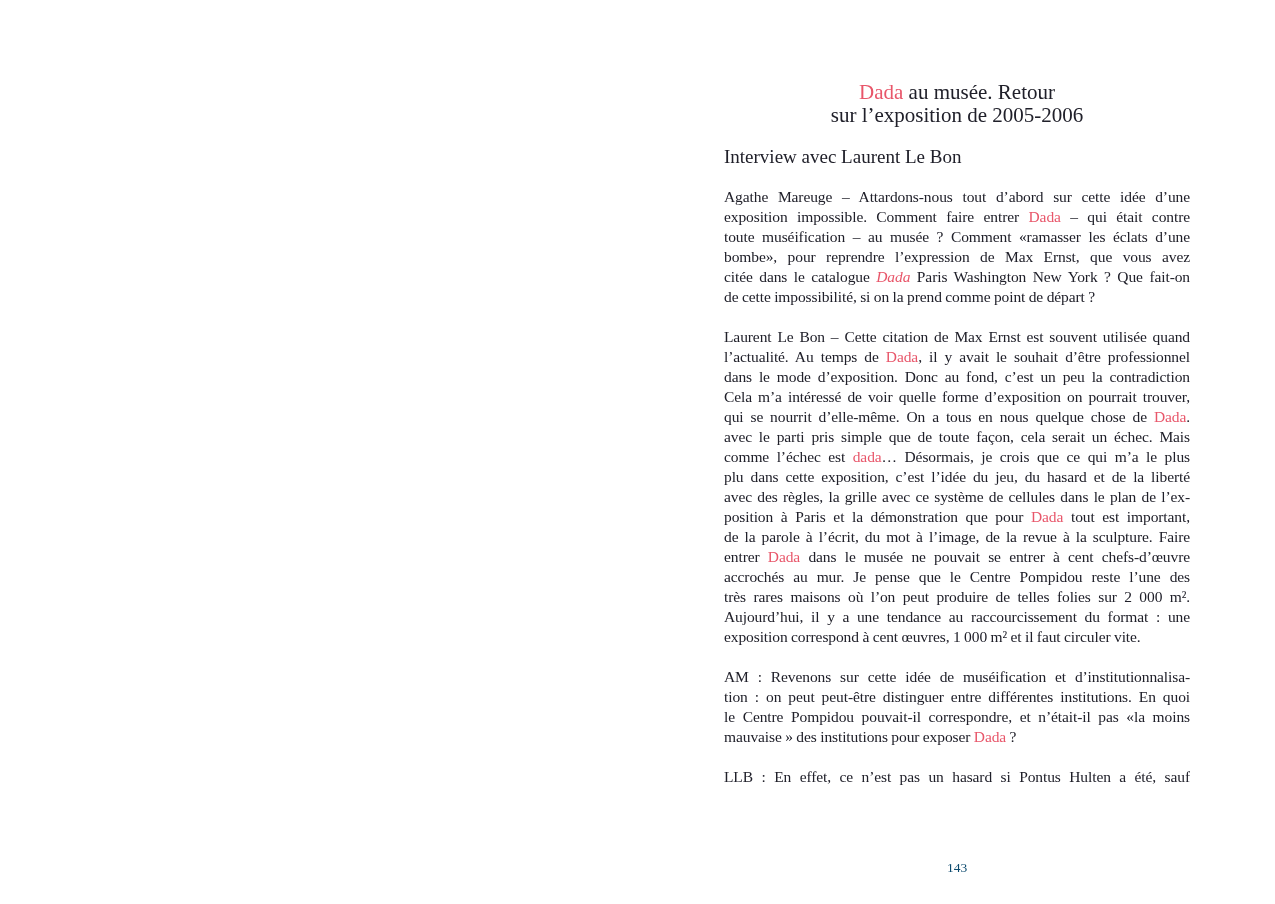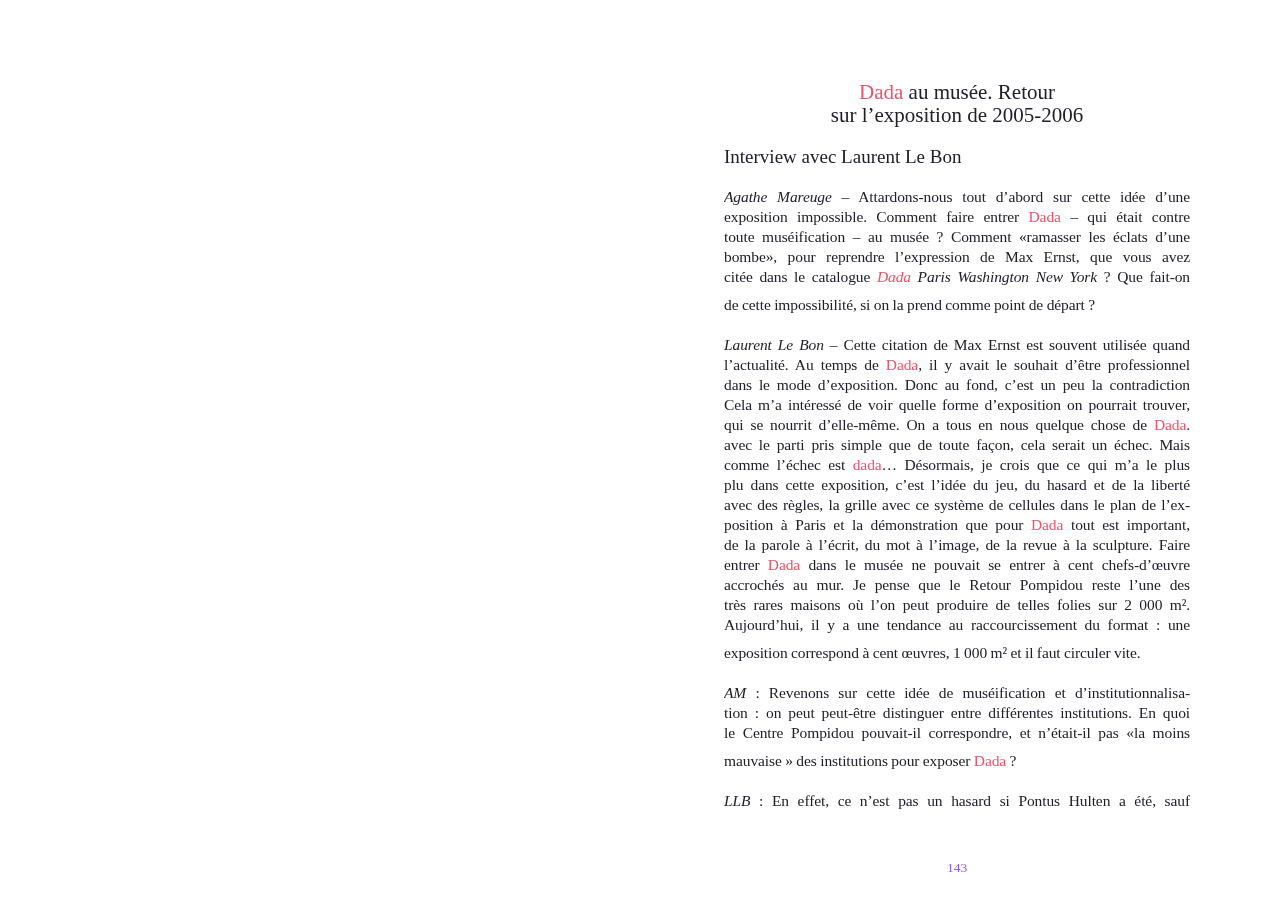--- a/index.html
+++ b/index.html
@@ -17,28 +17,28 @@
     margin-top:19px; font-weight:normal; font-size:19px; line-height:22px;
     height:22px; overflow:hidden;
   }
   .paras { margin-top:19px; font-size:15.5px; letter-spacing:-0.1px; word-spacing:-0.3px; }
   .para { margin:0 0 20px 0; }
   .para:last-child { margin-bottom:0;margin-top:20px; }
   .line {
     height:20px; line-height:20px; overflow:hidden;
     text-align:justify; text-align-last:justify;
   }
-  .line.last { text-align-last:left;margin-top:8px; }
+  .line.last { text-align-last:left; }
   .seg-n { font-style:normal; }
-  .seg-i { font-style:italic; }
+  .seg-i { }
   .seg-r { color:var(--red); }
   .seg-ri { color:var(--red); font-style:italic; }
   .folio {
     position:absolute; left:724px; top:858px; width:466px; height:20px;
-    line-height:20px; text-align:center; font-size:13.5px; color:#8b5cf6;
+    line-height:20px; text-align:center; font-size:13.5px; color:#0c4a6e;
   }
 </style>
 </head>
 <body>
 
 <div class="page">
   <div class="column">
     <h1 class="title">
         <div class="tline"><span class="seg-r">Dada</span><span class="seg-n"> au musée. Retour</span></div>
         <div class="tline"><span class="seg-n">sur l’exposition de 2005-2006</span></div>
@@ -59,21 +59,21 @@
           <div class="line"><span class="seg-n">dans le mode d’exposition. Donc au fond, c’est un peu la contradiction</span></div>
           <div class="line"><span class="seg-n">Cela m’a intéressé de voir quelle forme d’exposition on pourrait trouver,</span></div>
           <div class="line"><span class="seg-n">qui se nourrit d’elle-même. On a tous en nous quelque chose de </span><span class="seg-r">Dada</span><span class="seg-n">.</span></div>
           <div class="line"><span class="seg-n">avec le parti pris simple que de toute façon, cela serait un échec. Mais</span></div>
           <div class="line"><span class="seg-n">comme l’échec est </span><span class="seg-r">dada</span><span class="seg-n">… Désormais, je crois que ce qui m’a le plus</span></div>
           <div class="line"><span class="seg-n">plu dans cette exposition, c’est l’idée du jeu, du hasard et de la liberté</span></div>
           <div class="line"><span class="seg-n">avec des règles, la grille avec ce système de cellules dans le plan de l’ex-</span></div>
           <div class="line"><span class="seg-n">position à Paris et la démonstration que pour </span><span class="seg-r">Dada</span><span class="seg-n"> tout est important,</span></div>
           <div class="line"><span class="seg-n">de la parole à l’écrit, du mot à l’image, de la revue à la sculpture. Faire</span></div>
           <div class="line"><span class="seg-n">entrer </span><span class="seg-r">Dada</span><span class="seg-n"> dans le musée ne pouvait se entrer à cent chefs-d’œuvre</span></div>
-          <div class="line"><span class="seg-n">accrochés au mur. Je pense que le Retour Pompidou reste l’une des</span></div>
+          <div class="line"><span class="seg-n">accrochés au mur. Je pense que le Centre Pompidou reste l’une des</span></div>
           <div class="line"><span class="seg-n">très rares maisons où l’on peut produire de telles folies sur 2 000 m².</span></div>
           <div class="line"><span class="seg-n">Aujourd’hui, il y a une tendance au raccourcissement du format : une</span></div>
           <div class="line last"><span class="seg-n">exposition correspond à cent œuvres, 1 000 m² et il faut circuler vite.</span></div>
         </div>
         <div class="para">
           <div class="line"><span class="seg-i">AM</span><span class="seg-n"> : Revenons sur cette idée de muséification et d’institutionnalisa-</span></div>
           <div class="line"><span class="seg-n">tion : on peut peut-être distinguer entre différentes institutions. En quoi</span></div>
           <div class="line"><span class="seg-n">le Centre Pompidou pouvait-il correspondre, et n’était-il pas «la moins</span></div>
           <div class="line last"><span class="seg-n">mauvaise » des institutions pour exposer </span><span class="seg-r">Dada</span><span class="seg-n"> ?</span></div>
         </div>

